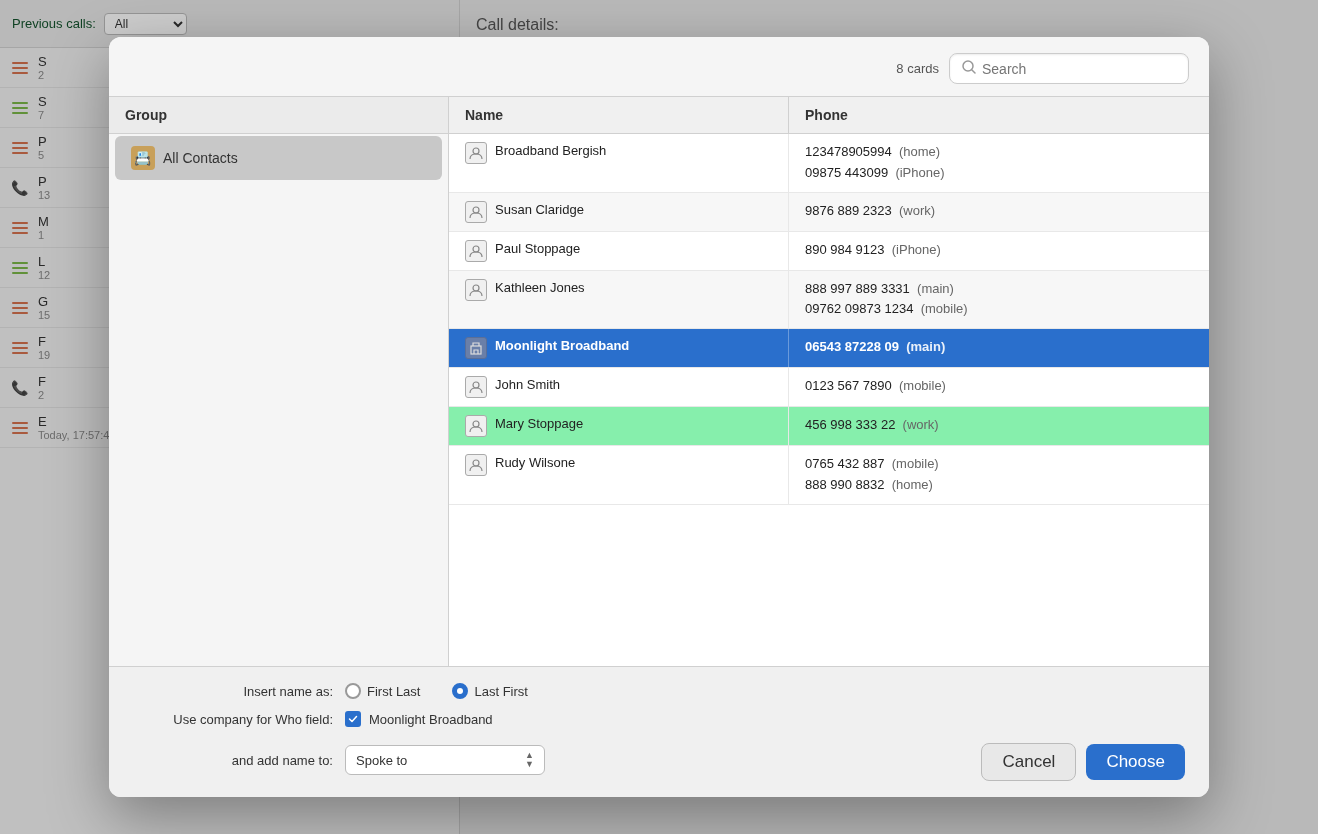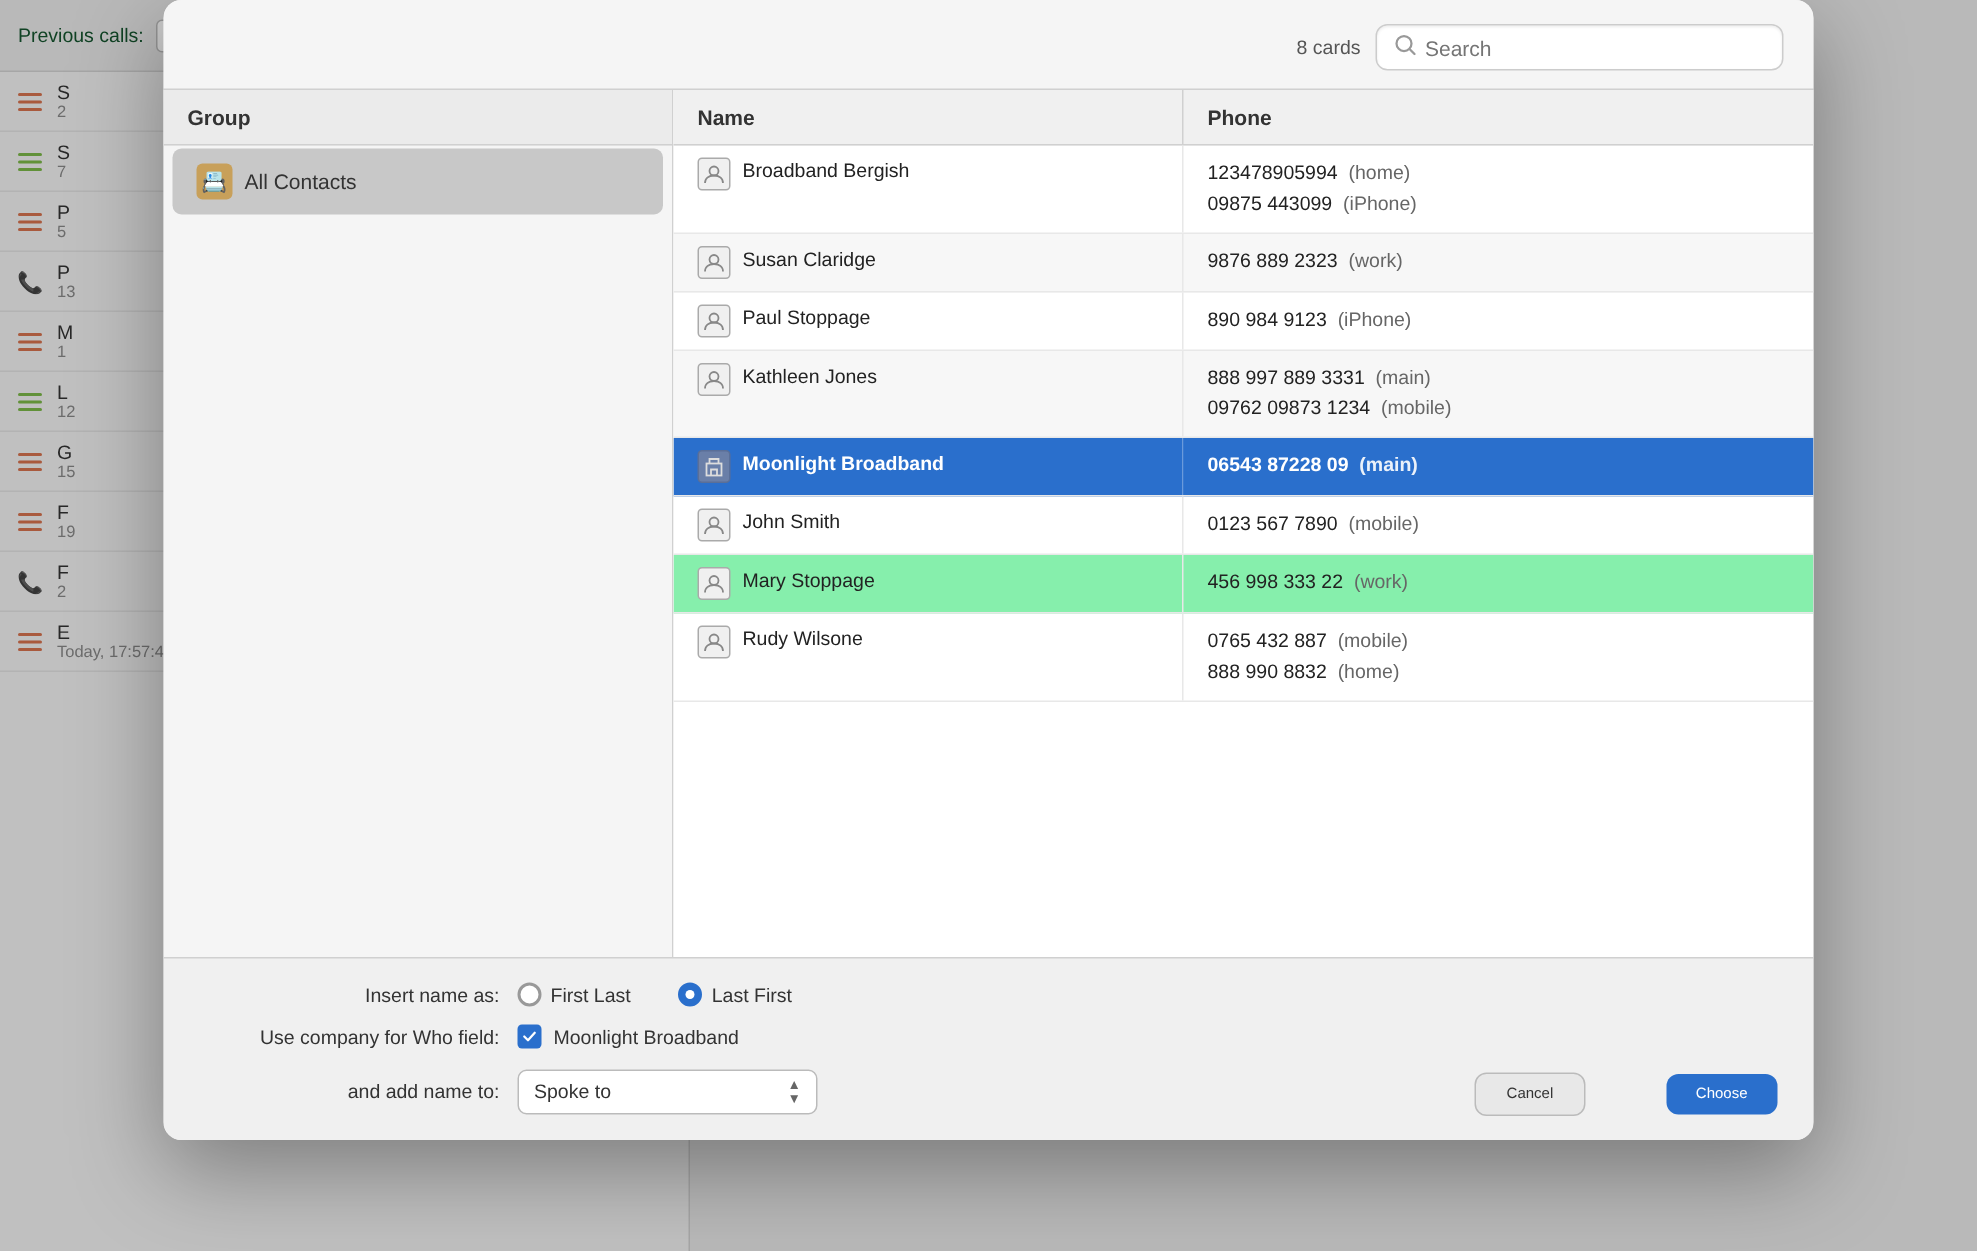--- a/index.html
+++ b/index.html
@@ -117,21 +117,21 @@
     }
 
     
     .modal-overlay {
       position: absolute;
       top: 0; left: 0;
       width: 1318px;
       height: 834px;
       background: rgba(0,0,0,0.2);
       display: flex;
-      align-items: flex-start;
+      align-items: center;
       justify-content: center;
       z-index: 10;
     }
 
     .modal {
       background: #f5f5f5;
       border-radius: 12px;
       box-shadow: 0 20px 60px rgba(0,0,0,0.35);
       width: 1100px;
       min-height: 760px;
@@ -155,21 +155,21 @@
       margin-right: 10px;
     }
 
     .search-box {
       display: flex;
       align-items: center;
       background: #fff;
       border: 1px solid #ccc;
       border-radius: 8px;
       padding: 6px 12px;
-      width: 272px;
+      width: 240px;
       box-shadow: inset 0 1px 2px rgba(0,0,0,0.08);
     }
 
     .search-icon {
       color: #999;
       margin-right: 6px;
       font-size: 14px;
     }
 
     .search-input {
@@ -437,25 +437,24 @@
       display: flex;
       justify-content: flex-end;
       align-items: center;
       gap: 10px;
       margin-top: 4px;
     }
 
     .btn {
       padding: 8px 20px;
       border-radius: 8px;
-      font-size: 10px;
+      font-size: 17px;
       cursor: pointer;
       border: none;
       font-weight: 500;
-      margin-left: 44px;
     }
 
     .btn-cancel {
       background: #e8e8e8;
       color: #333;
       border: 1px solid #bbb;
     }
 
     .btn-choose {
       background: #2a6fcc;

